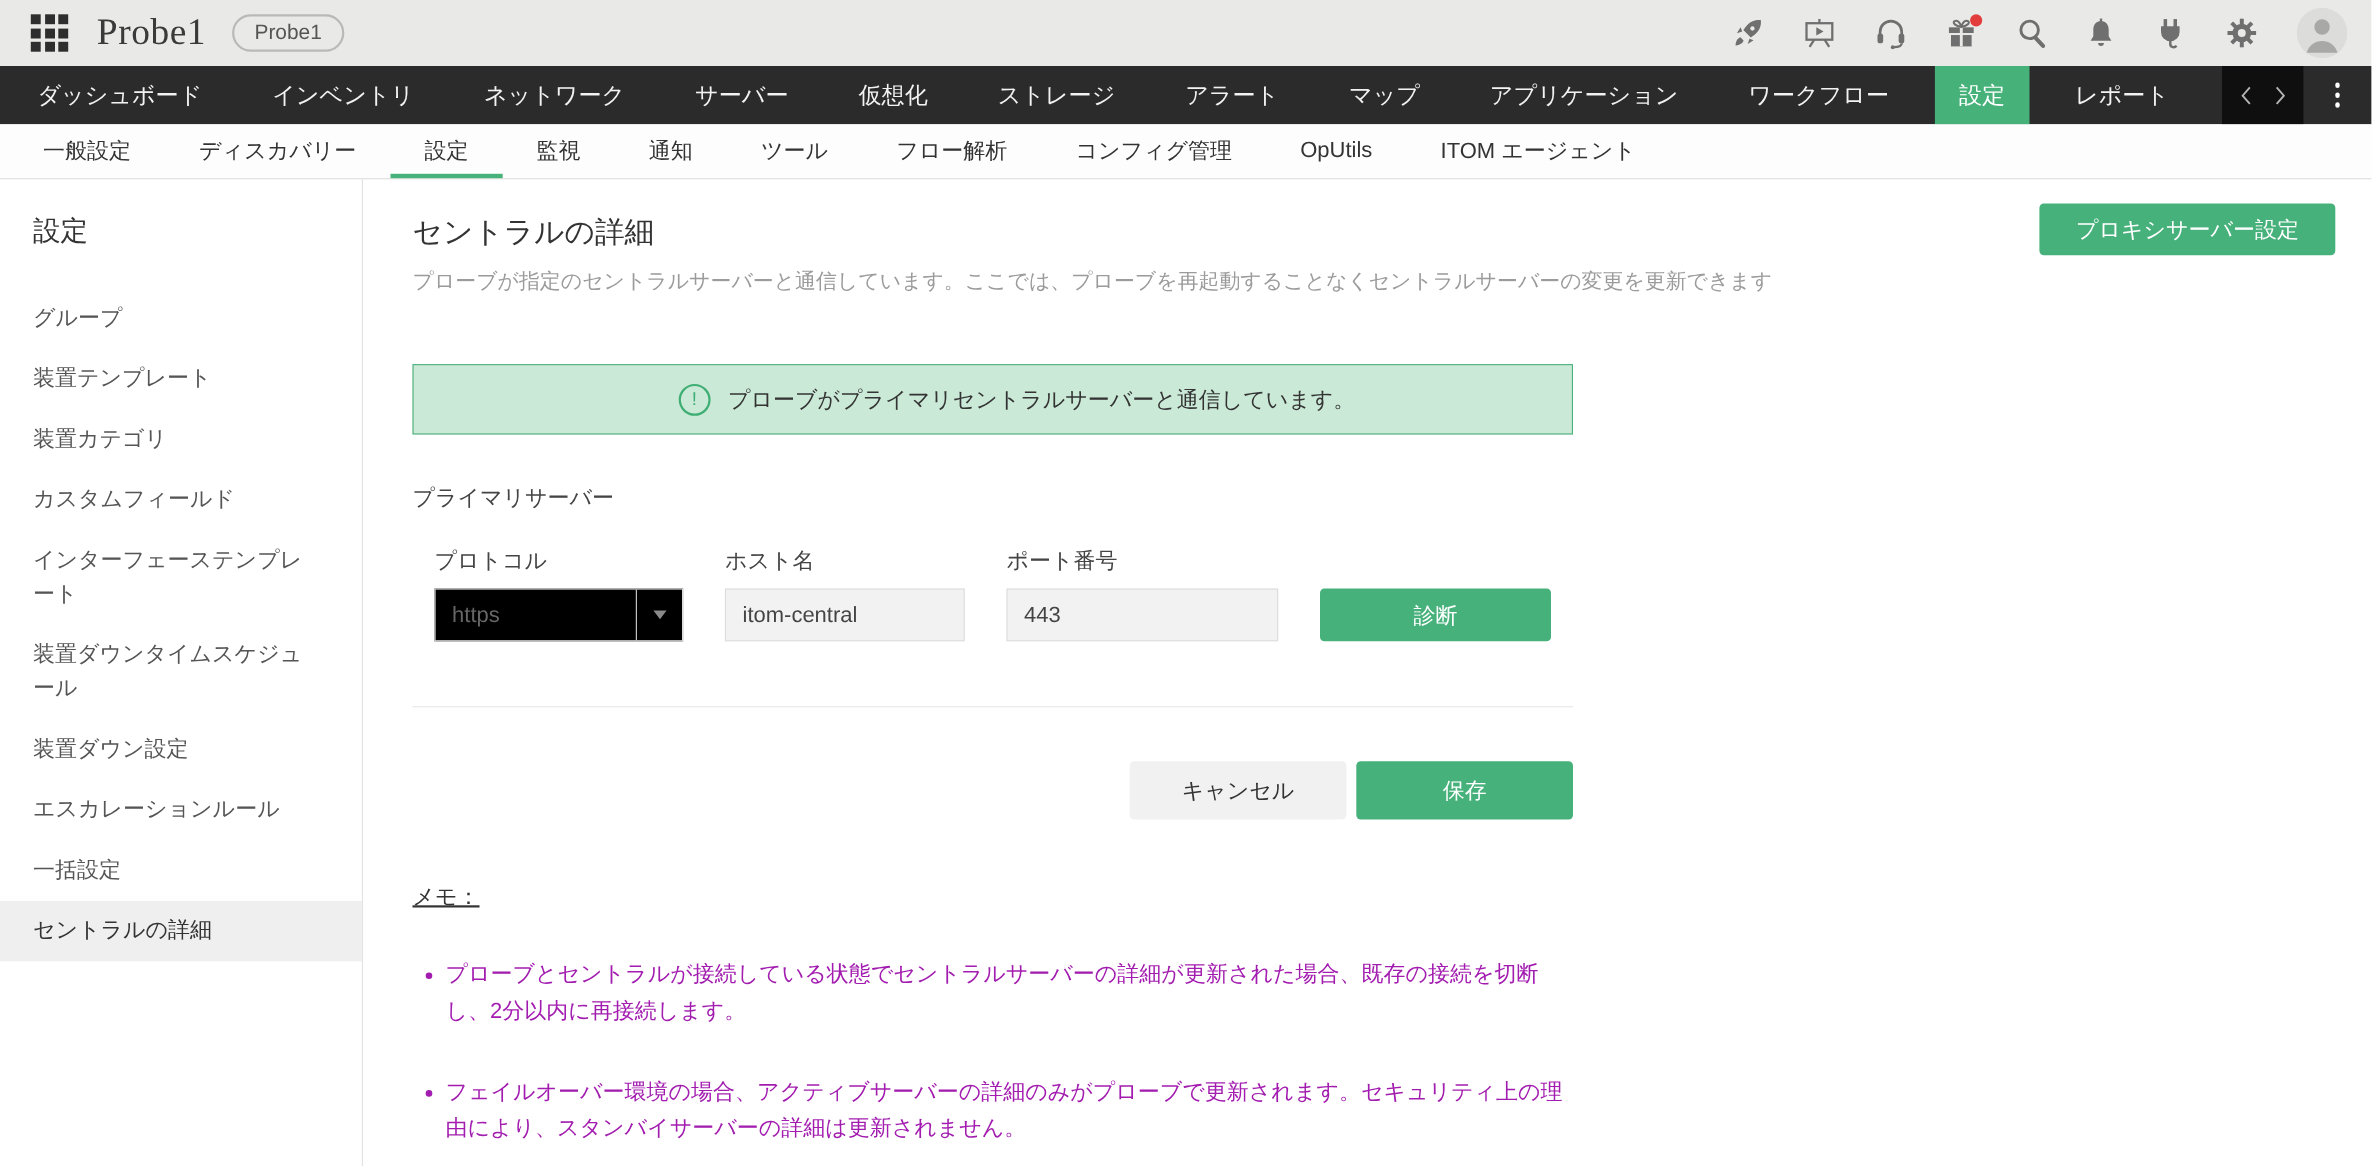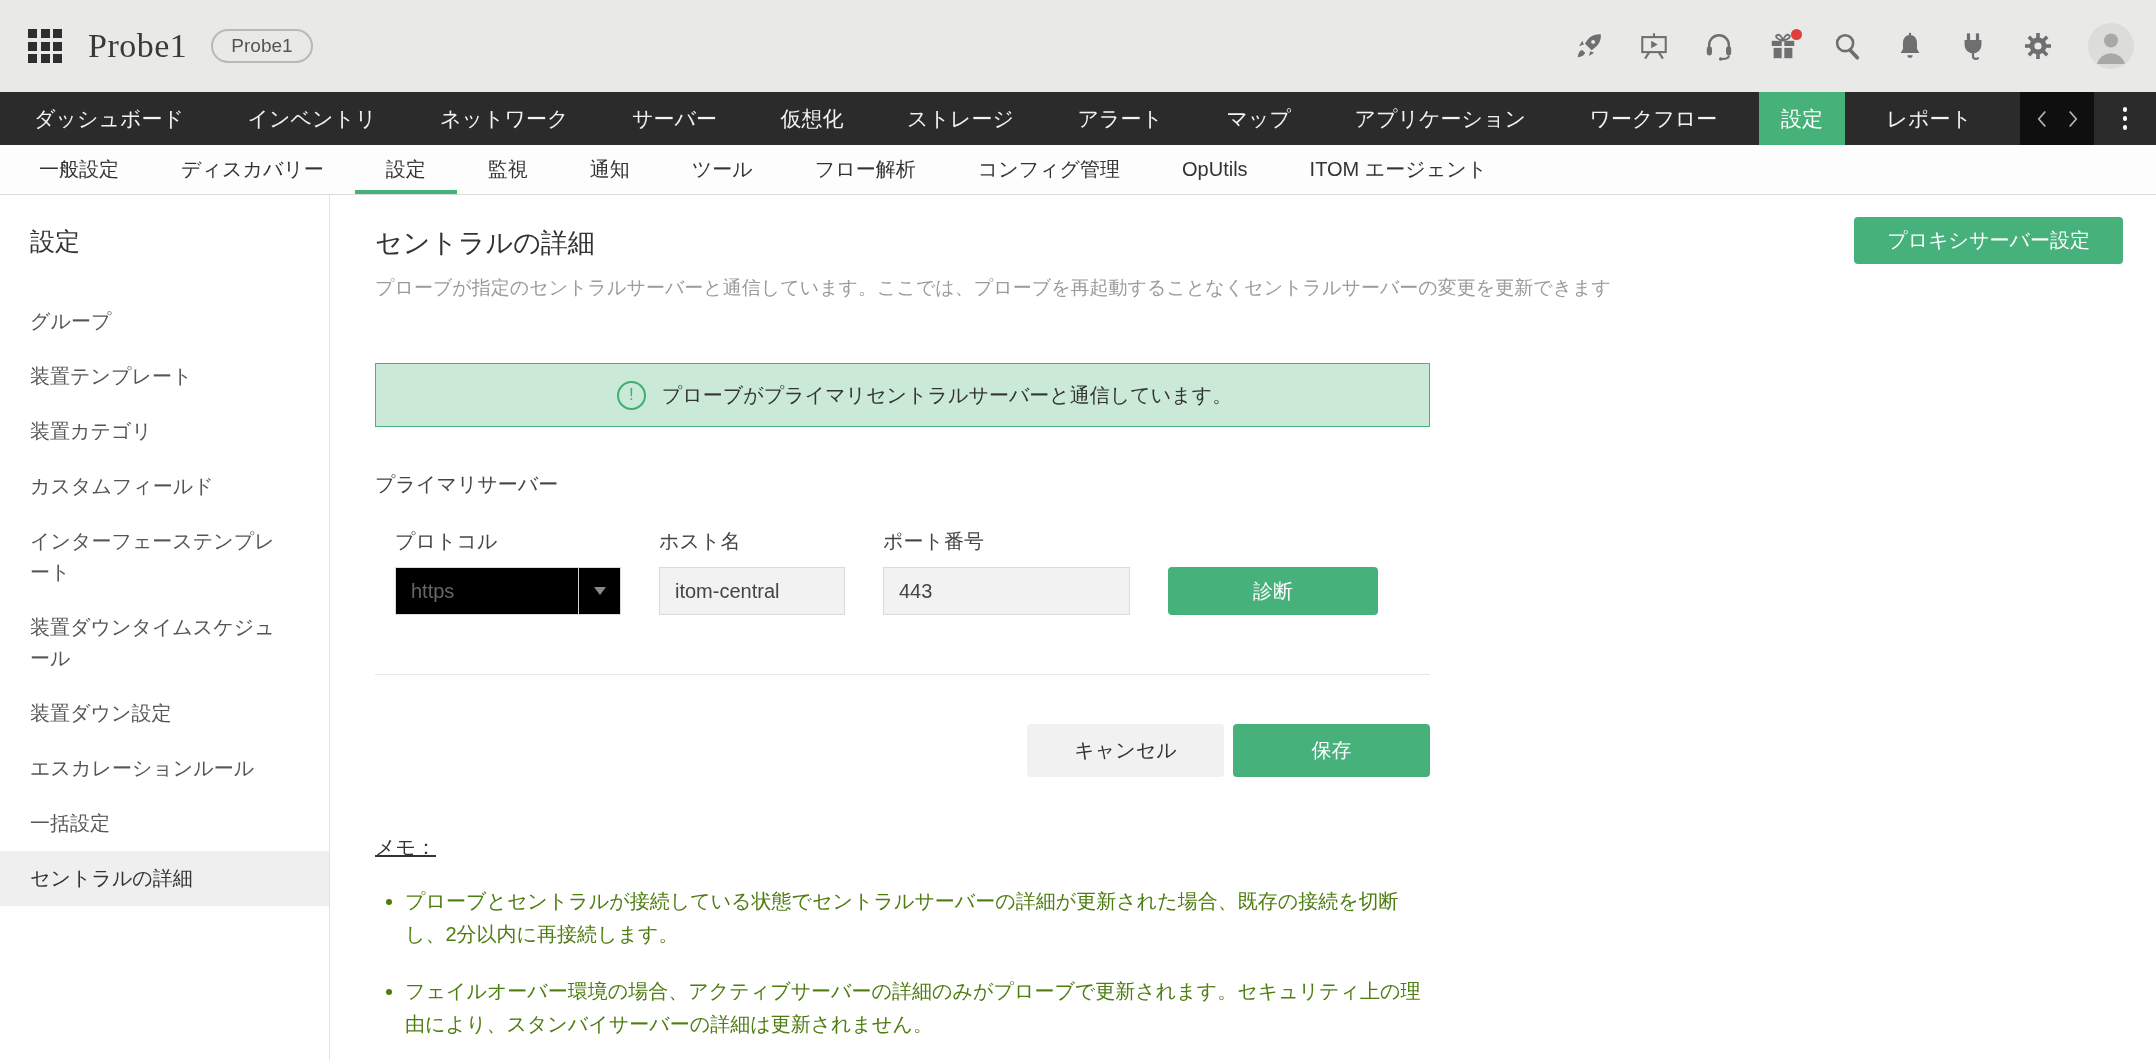--- a/index.html
+++ b/index.html
@@ -1,21 +1,21 @@
 <!DOCTYPE html>
 <html><head>
 <meta charset="utf-8">
 <style>
   * { margin:0; padding:0; box-sizing:border-box; }
   html,body { width:2156px; height:1060px; overflow:hidden; background:#fff;
     font-family:"Liberation Sans","DejaVu Sans",sans-serif; }
   .app { width:2156px; height:1060px; display:flex; flex-direction:column; }
 
   
-  .topbar { height:92px; background:#e9e9e7; display:flex; align-items:center;
+  .topbar { height:60px; background:#e9e9e7; display:flex; align-items:center;
     justify-content:space-between; padding:0 22px 0 28px; flex:none; }
   .topbar-left { display:flex; align-items:center; }
   .grid-icon { display:grid; grid-template-columns:repeat(3,9px); grid-gap:3.5px; cursor:pointer; }
   .grid-icon i { width:9px; height:9px; background:#2e2e2e; }
   .product-title { font-family:"Liberation Serif","DejaVu Serif",serif; font-size:34px;
     color:#3a3a3a; margin-left:26px; letter-spacing:.5px; }
   .probe-badge { margin-left:24px; border:2px solid #b9b9b9; border-radius:18px;
     padding:4px 18px; font-size:19px; color:#555; }
   .topbar-right { display:flex; align-items:center; gap:34px; }
   .tb-icon { position:relative; display:flex; align-items:center; cursor:pointer; }
@@ -79,31 +79,31 @@
   .field label { font-size:20px; color:#444; margin-bottom:12px; }
   .select { width:226px; height:48px; background:#000000; border:1px solid #dcdcdc;
     display:flex; align-items:center; cursor:pointer; }
   .select-value { flex:1; padding-left:15px; font-size:20px; color:#666; }
   .select-arrow { width:42px; height:100%; border-left:1px solid #d5d5d5;
     display:flex; align-items:center; justify-content:center; }
   .select-arrow::before { content:""; border-left:6px solid transparent;
     border-right:6px solid transparent; border-top:8px solid #8a8a8a; }
   .field input { height:48px; background:#f2f2f2; border:1px solid #dcdcdc;
     padding-left:15px; font-size:20px; color:#444; font-family:inherit; outline:none; }
-  .host-input { width:186px; }
+  .host-input { width:218px; }
   .port-input { width:247px; }
   .diag-btn { width:210px; height:48px; }
 
   .divider { margin-top:59px; border:none; border-top:1px solid #e6e6e6; }
   .actions { margin-top:49px; display:flex; justify-content:flex-end; gap:9px; }
   .actions .btn { width:197px; height:53px; }
 
   .memo-title { margin-top:57px; font-size:20px; color:#333;text-decoration:underline; }
   .memo-list { margin-top:14px; padding-left:30px; width:1060px; }
-  .memo-list li { font-size:20px; color:#4d7c0f; line-height:33px; margin-top:24px; }
+  .memo-list li { font-size:20px; color:#a21caf; line-height:33px; margin-top:41px; }
 </style>
 </head>
 <body>
 
 <div class="app">
 
   <header class="topbar">
     <div class="topbar-left">
       <div class="grid-icon">
         <i></i>

